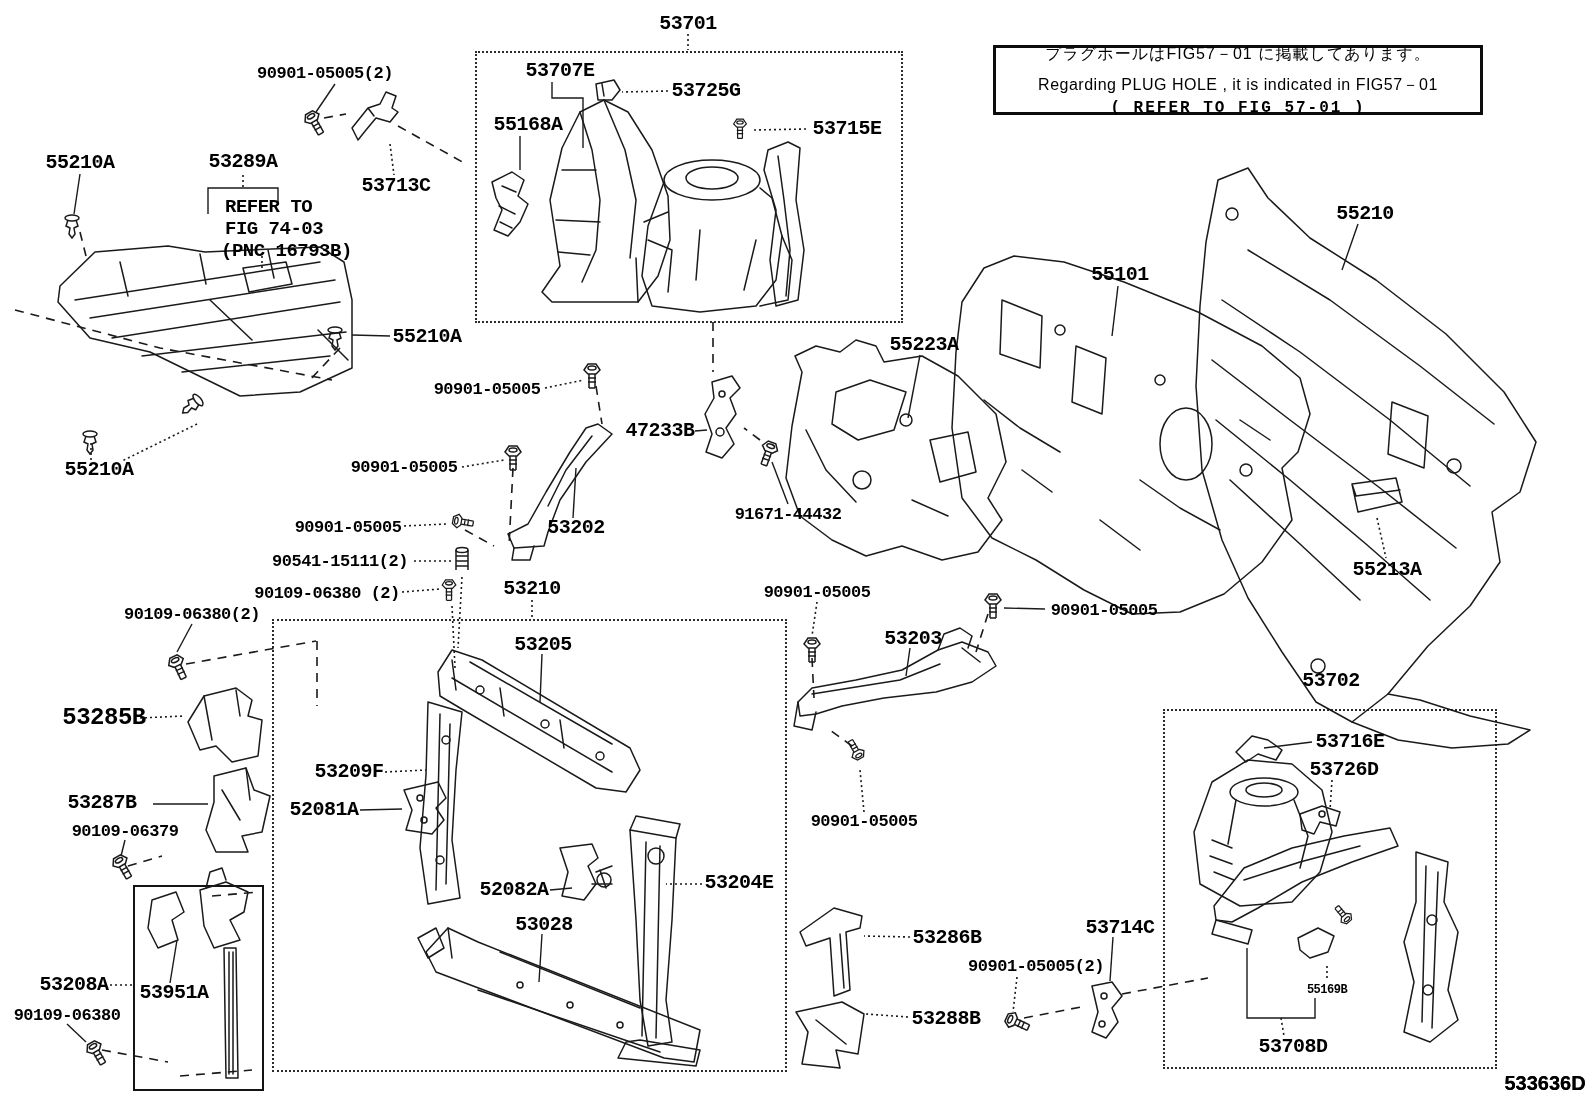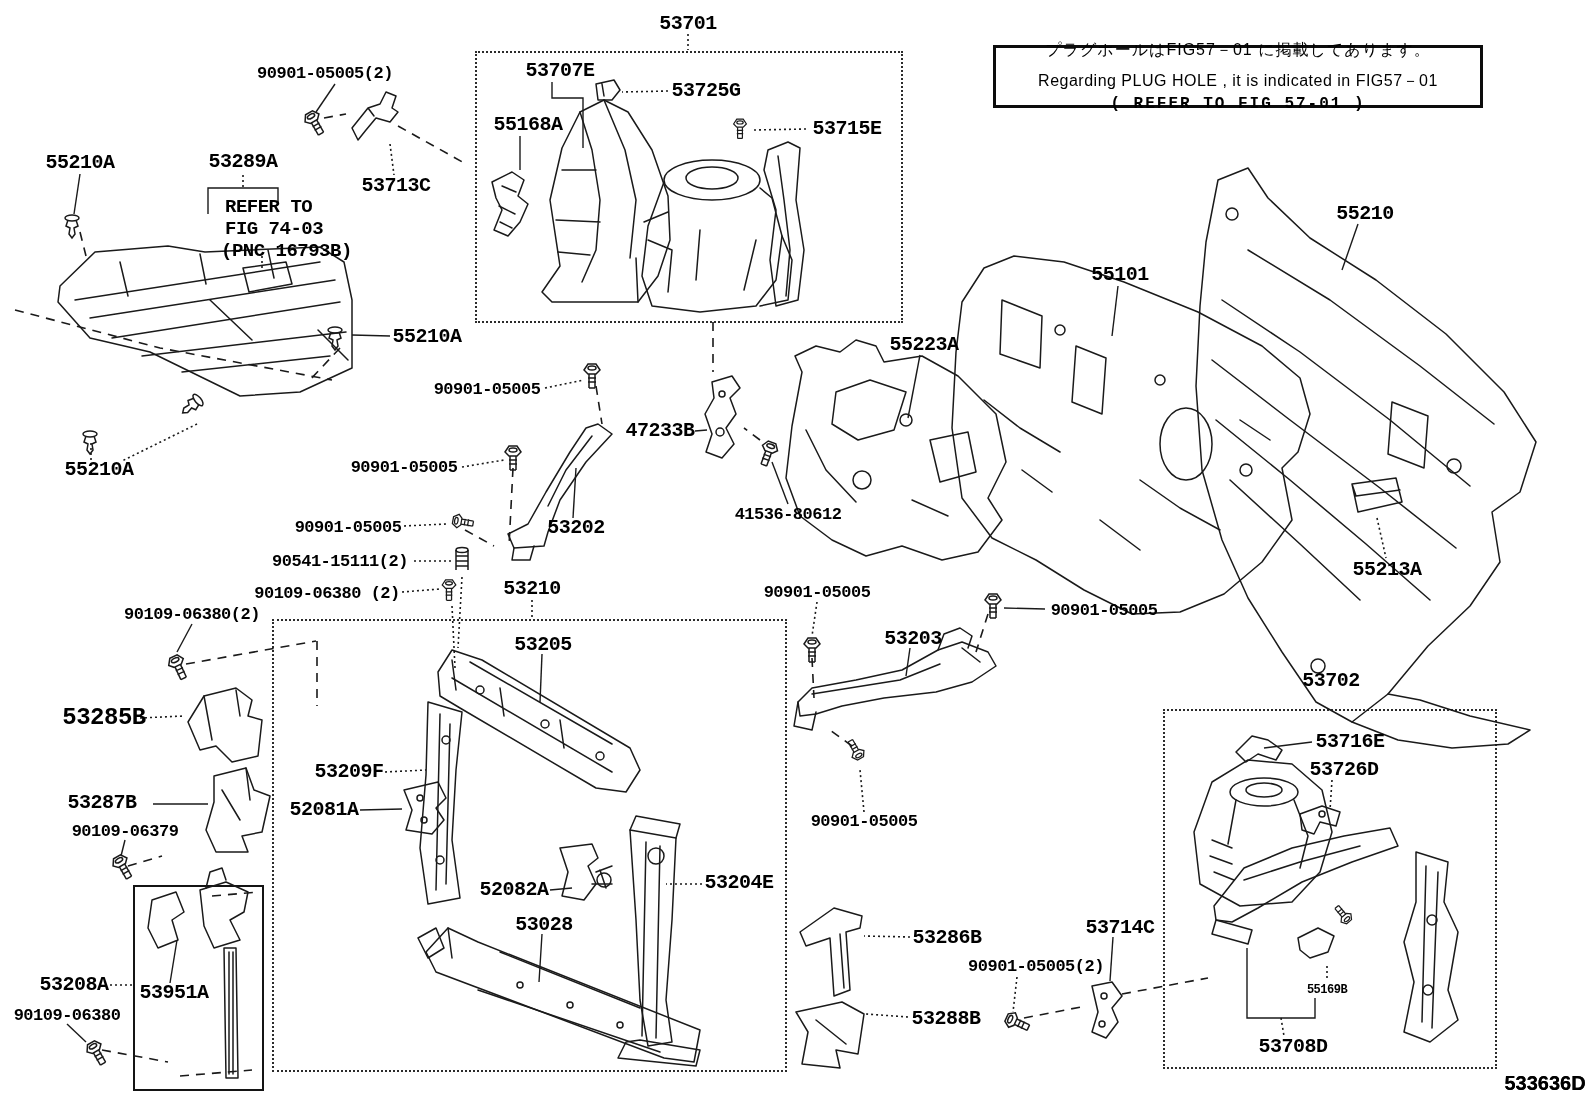--- a/index.html
+++ b/index.html
@@ -23,21 +23,21 @@
 </head>
 <body>
 
 <div class="stage">
 
   <div class="gbox" style="left:475px;top:51px;width:424px;height:268px;"></div>
   <div class="gbox" style="left:272px;top:619px;width:511px;height:449px;"></div>
   <div class="gbox" style="left:1163px;top:709px;width:330px;height:356px;"></div>
   <div class="sbox" style="left:133px;top:885px;width:127px;height:202px;"></div>
 
-  <div class="note" style="left:993px;top:45px;width:490px;height:63px;">
+  <div class="note" style="left:993px;top:45px;width:490px;height:70px;">
     <div class="jp">プラグホールはFIG57－01 に掲載してあります。</div>
     <div class="en">Regarding PLUG HOLE , it is indicated in FIG57－01</div>
     <div class="ref">(  REFER TO FIG 57-01 )</div>
   </div>
 
   <svg class="art" width="1592" height="1099" viewBox="0 0 1592 1099">
     <defs>
       <g id="bolt" stroke="#1a1a1a" fill="none" stroke-width="1.5">
         <path d="M-8,0 L-4,-6 L4,-6 L8,0 L4,4 L-4,4 Z"></path>
         <ellipse cx="0" cy="-2" rx="4" ry="2"></ellipse>
@@ -351,21 +351,21 @@
       <div class="lbl left" style="left: 225px; top: 229px; font-size: 19px;">FIG 74-03</div>
       <div class="lbl left" style="left: 221px; top: 251px; font-size: 19px;">(PNC 16793B)</div>
       <div class="lbl" style="left: 1365px; top: 214px; font-size: 20px;">55210</div>
       <div class="lbl" style="left: 1120px; top: 275px; font-size: 20px;">55101</div>
       <div class="lbl" style="left: 924px; top: 345px; font-size: 20px;">55223A</div>
       <div class="lbl" style="left: 427px; top: 337px; font-size: 20px;">55210A</div>
       <div class="lbl" style="left: 487px; top: 389px; font-size: 17px;">90901-05005</div>
       <div class="lbl" style="left: 660px; top: 431px; font-size: 20px;">47233B</div>
       <div class="lbl" style="left: 404px; top: 467px; font-size: 17px;">90901-05005</div>
       <div class="lbl" style="left: 576px; top: 528px; font-size: 20px;">53202</div>
-      <div class="lbl" style="left: 788px; top: 514px; font-size: 17px;">41536-80612</div>
+      <div class="lbl" style="left: 788px; top: 514px; font-size: 17px;">91671-44432</div>
       <div class="lbl" style="left: 348px; top: 527px; font-size: 17px;">90901-05005</div>
       <div class="lbl" style="left: 340px; top: 561px; font-size: 17px;">90541-15111(2)</div>
       <div class="lbl" style="left: 327px; top: 593px; font-size: 17px;">90109-06380 (2)</div>
       <div class="lbl" style="left: 532px; top: 589px; font-size: 20px;">53210</div>
       <div class="lbl" style="left: 192px; top: 614px; font-size: 17px;">90109-06380(2)</div>
       <div class="lbl" style="left: 543px; top: 645px; font-size: 20px;">53205</div>
       <div class="lbl" style="left: 817px; top: 592px; font-size: 17px;">90901-05005</div>
       <div class="lbl" style="left: 1104px; top: 610px; font-size: 17px;">90901-05005</div>
       <div class="lbl" style="left: 913px; top: 639px; font-size: 20px;">53203</div>
       <div class="lbl" style="left: 1387px; top: 570px; font-size: 20px;">55213A</div>

